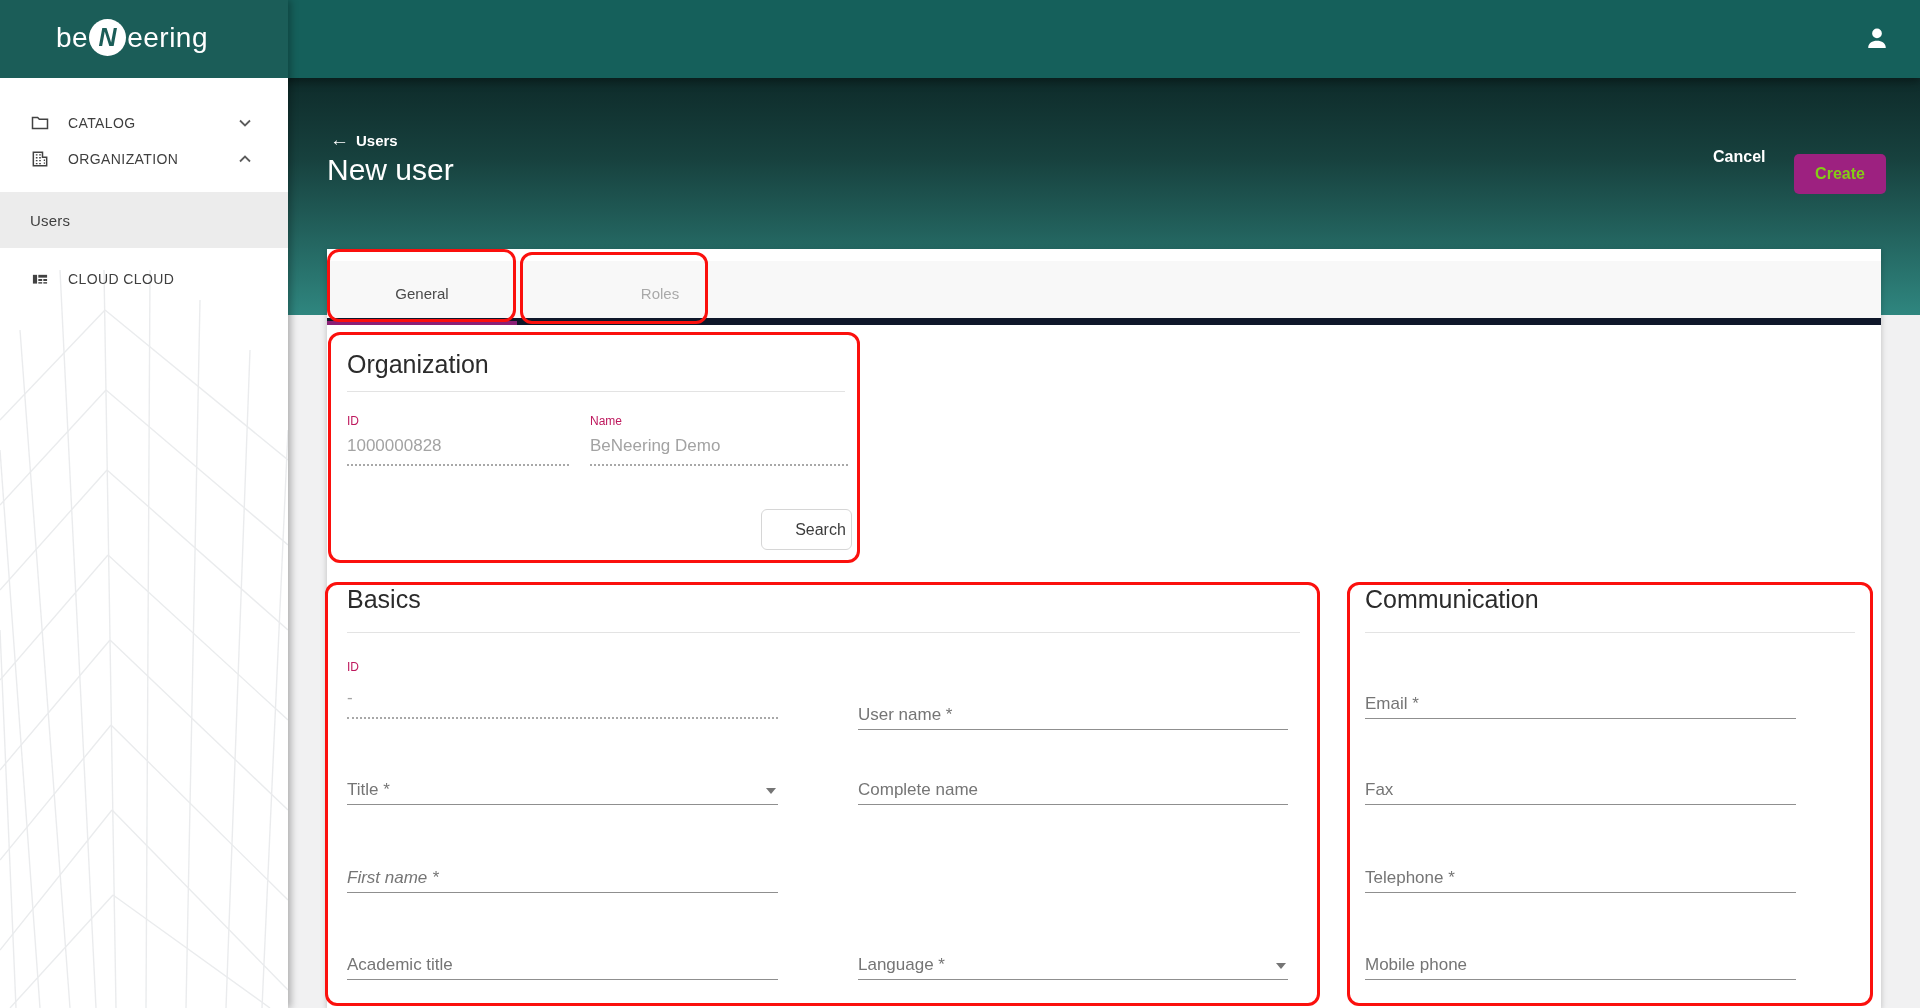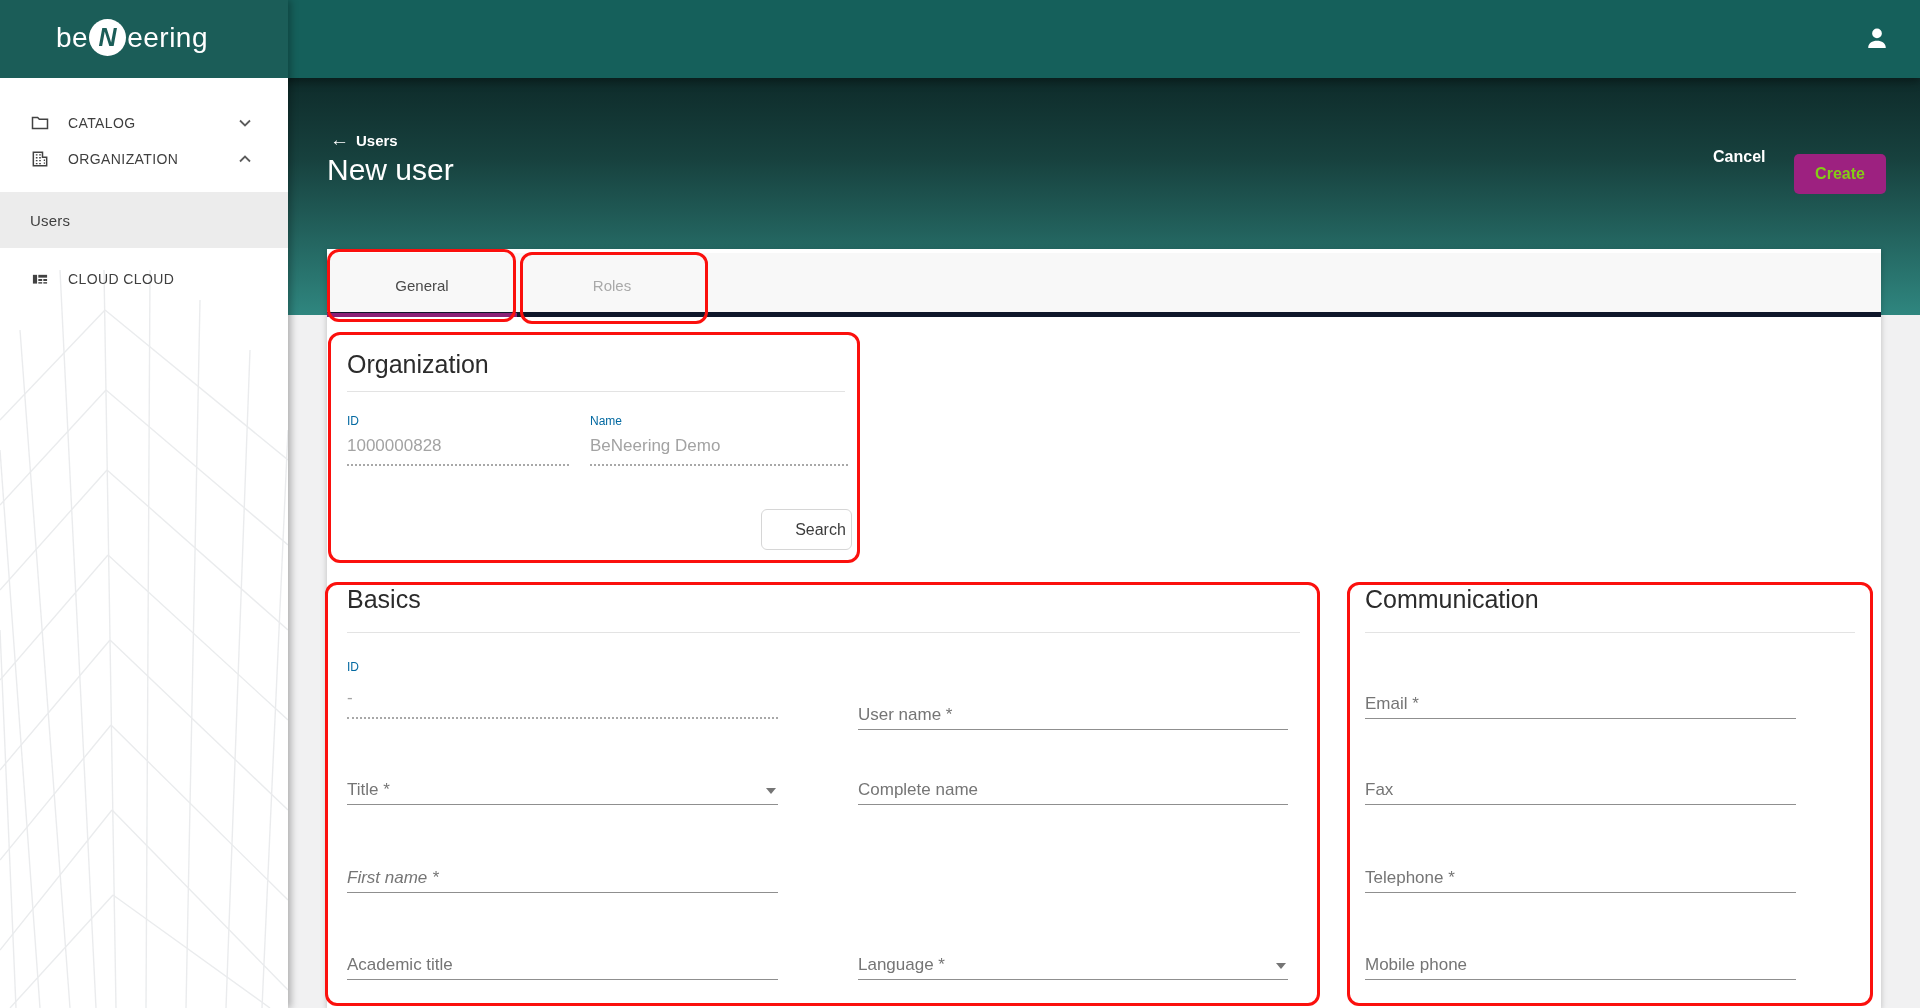--- a/index.html
+++ b/index.html
@@ -45,31 +45,31 @@
   .btn-cancel { position:absolute; left:1713px; top:148px; z-index:2; background:transparent; border:none;
                 color:#fff; font-size:16px; font-weight:bold; cursor:pointer; font-family:inherit; }
   .btn-create { position:absolute; left:1794px; top:141px; z-index:2; width:92px; height:40px;
                 background:#9d2180; border:none; border-radius:5px; color:#84cc16; font-size:16px;
                 font-weight:bold; cursor:pointer; font-family:inherit;margin-top:13px; }
 
   
   .pagebg { position:absolute; left:288px; top:315px; width:1632px; height:693px; background:#f1f1f2; z-index:0; }
   .card { position:absolute; left:327px; top:249px; width:1554px; height:759px; background:#fff;
           z-index:2; box-shadow:0 2px 6px rgba(0,0,0,.22); }
-  .tabbar { position:absolute; left:0; top:4px; width:1554px; height:64px; background:#f8f8f8;
-            border-bottom:5px solid #0f172a; display:flex; }
+  .tabbar { position:absolute; left:0; top:12px; width:1554px; height:64px; background:#f8f8f8;
+            border-bottom:7px solid #0f172a; display:flex;gap:48px; }
   .tab { width:190px; height:64px; display:flex; align-items:center; justify-content:center;
          font-size:15px; cursor:pointer; position:relative; color:#a9a9a9; }
   .tab.active { color:#4a4a4a; }
   .tab.active .tab-underline { position:absolute; left:0; bottom:0; width:100%; height:4px; background:#8b2076; }
 
   
   .sec-title { position:absolute; z-index:3; font-size:25px; color:#2b2b2b; }
   .sec-divider { position:absolute; z-index:3; height:1px; background:#e3e3e3; }
-  .slabel { position:absolute; z-index:3; font-size:12px; color:#0369a1; }
+  .slabel { position:absolute; z-index:3; font-size:12px; color:#be185d; }
   .dvalue { position:absolute; z-index:3; font-size:17px; color:#a3a3a3; }
   .dotline { position:absolute; z-index:3; border-bottom:2px dotted #a8a8a8; height:0; }
   .mfield { position:absolute; z-index:3; height:28px; cursor:text; }
   .mfield .flabel { font-size:17px; color:#757575; }
   .mfield .fline { position:absolute; left:0; right:0; top:24px; border-bottom:1px solid #8f8f8f; }
   .mfield .sel-arrow { position:absolute; right:2px; top:8px; width:0; height:0;
                        border-left:5px solid transparent; border-right:5px solid transparent;
                        border-top:6px solid #757575; }
   .btn-search { position:absolute; z-index:3; left:761px; top:509px; width:91px; height:41px;
                 background:#fff; border:1px solid #d6d6d6; border-radius:6px; font-size:16px;

